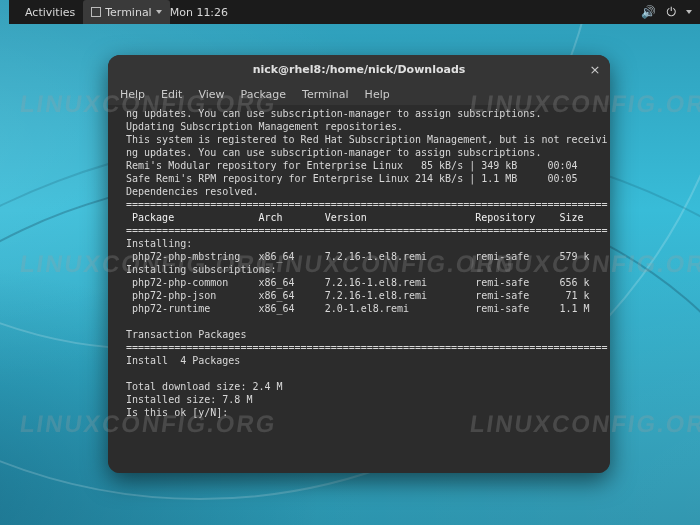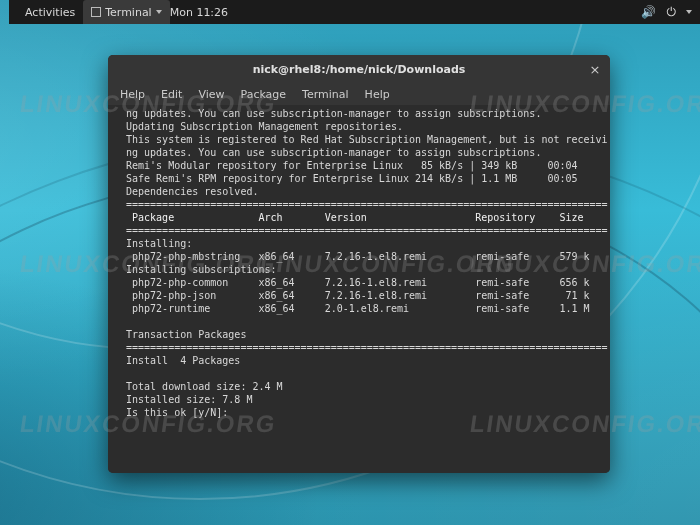--- a/index.html
+++ b/index.html
@@ -49,21 +49,21 @@
   .sq-icon { width: 10px; height: 10px; border: 1px solid #bbb; display:inline-block; }
   .tri-down { display:inline-block; width:0; height:0; border-left:3px solid transparent; border-right:3px solid transparent; border-top:4px solid #bbb;}
   .speaker, .power { font-size: 12px; }
 
   
   .window {
     position: absolute;
     left: 108px; top: 55px;
     width: 502px; height: 418px;
     background: #353535;
-    border-radius: 5px;
+    border-radius: 12px;
     box-shadow: 0 8px 25px rgba(0,0,0,0.55);
     display: flex; flex-direction: column;
     overflow: hidden;
     z-index: 10;
   }
   .titlebar {
     height: 28px; background: #353535;
     color: #e0e0e0;
     display: flex; align-items: center; justify-content: center;
     font-size: 11px; font-weight: bold;

